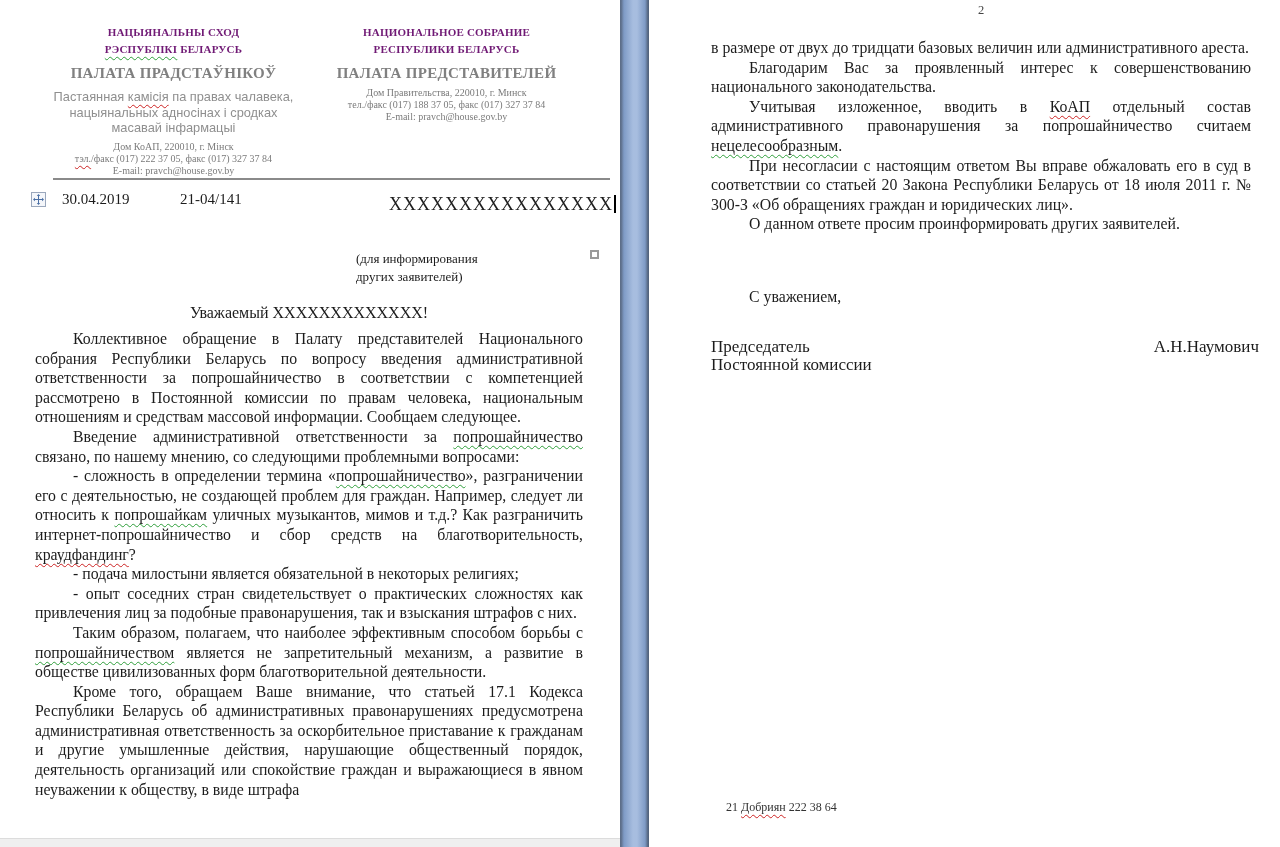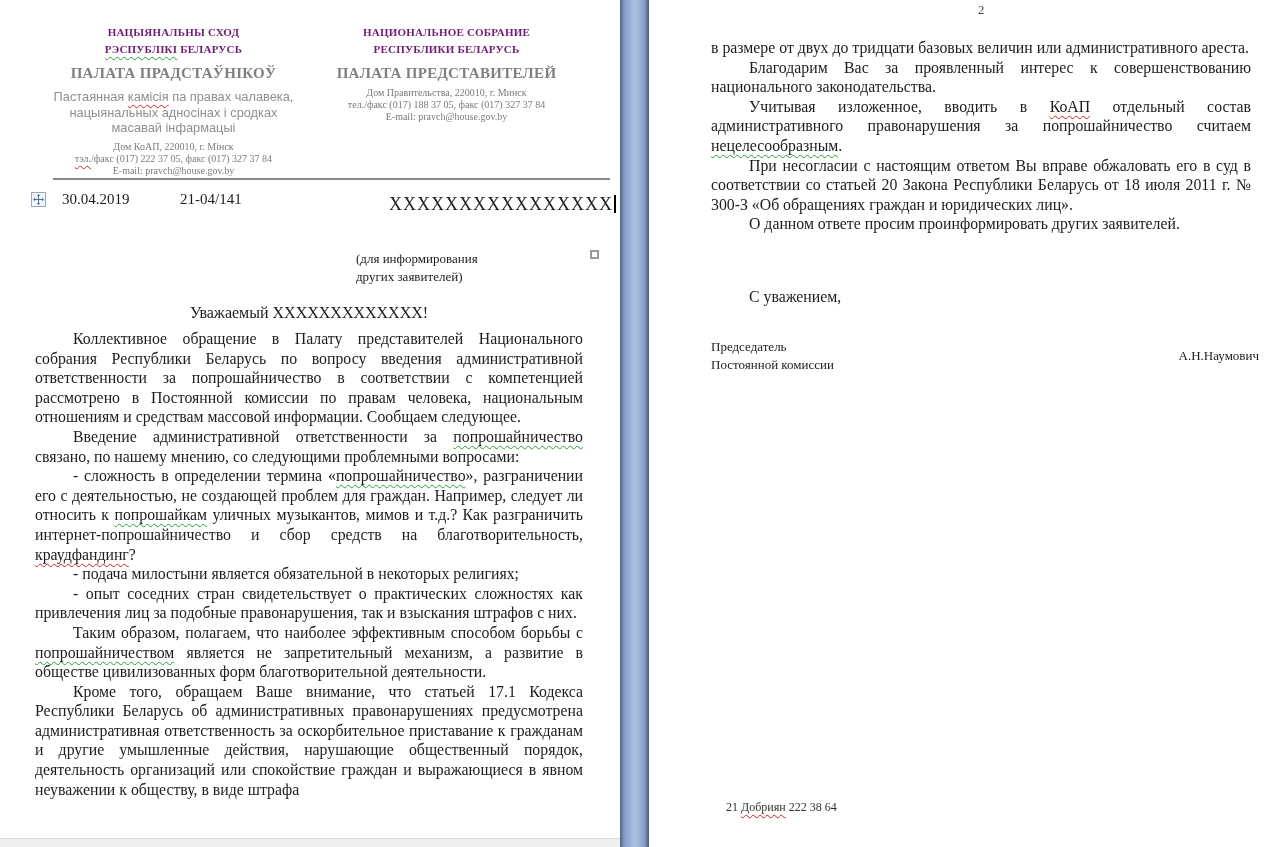--- a/index.html
+++ b/index.html
@@ -39,21 +39,21 @@
   .bodytext { font-size:15.8px; line-height:19.6px; text-align:justify; }
   #body1 { position:absolute; left:35px; top:329px; width:548px; }
   #body2 { position:absolute; left:62px; top:38px; width:540px; }
   .para { margin:0; text-indent:38px; }
   .para.no-indent { text-indent:0; }
   .wavy-red   { text-decoration:underline wavy #cc2222; text-decoration-thickness:1px; text-underline-offset:3px; text-decoration-skip-ink:none; }
   .wavy-green { text-decoration:underline wavy #2e9e3a; text-decoration-thickness:1px; text-underline-offset:3px; text-decoration-skip-ink:none; }
   
   #page2-number { position:absolute; left:62px; top:3px; width:540px; text-align:center; font-size:12.5px; color:#444; }
   #closing { position:absolute; left:62px; top:288px; width:540px; font-size:15.8px; text-indent:38px; }
-  #signature { position:absolute; left:62px; top:338px; width:548px; display:flex; justify-content:space-between; align-items:center; font-size:13px; line-height:18px; }
+  #signature { position:absolute; left:62px; top:338px; width:548px; display:flex; justify-content:space-between; align-items:flex-start; font-size:17px; line-height:18px; }
   #footer { position:absolute; left:77px; top:800px; font-size:12px; color:#333; }
   #page1-bottom-edge { position:absolute; left:0; top:838px; width:620px; height:9px;
     background:#efefef; border-top:1px solid #dcdcdc; }
 </style>
 </head>
 <body>
 
 <div class="page" id="page1">
 
   <div class="lh-col" id="lh-left">

